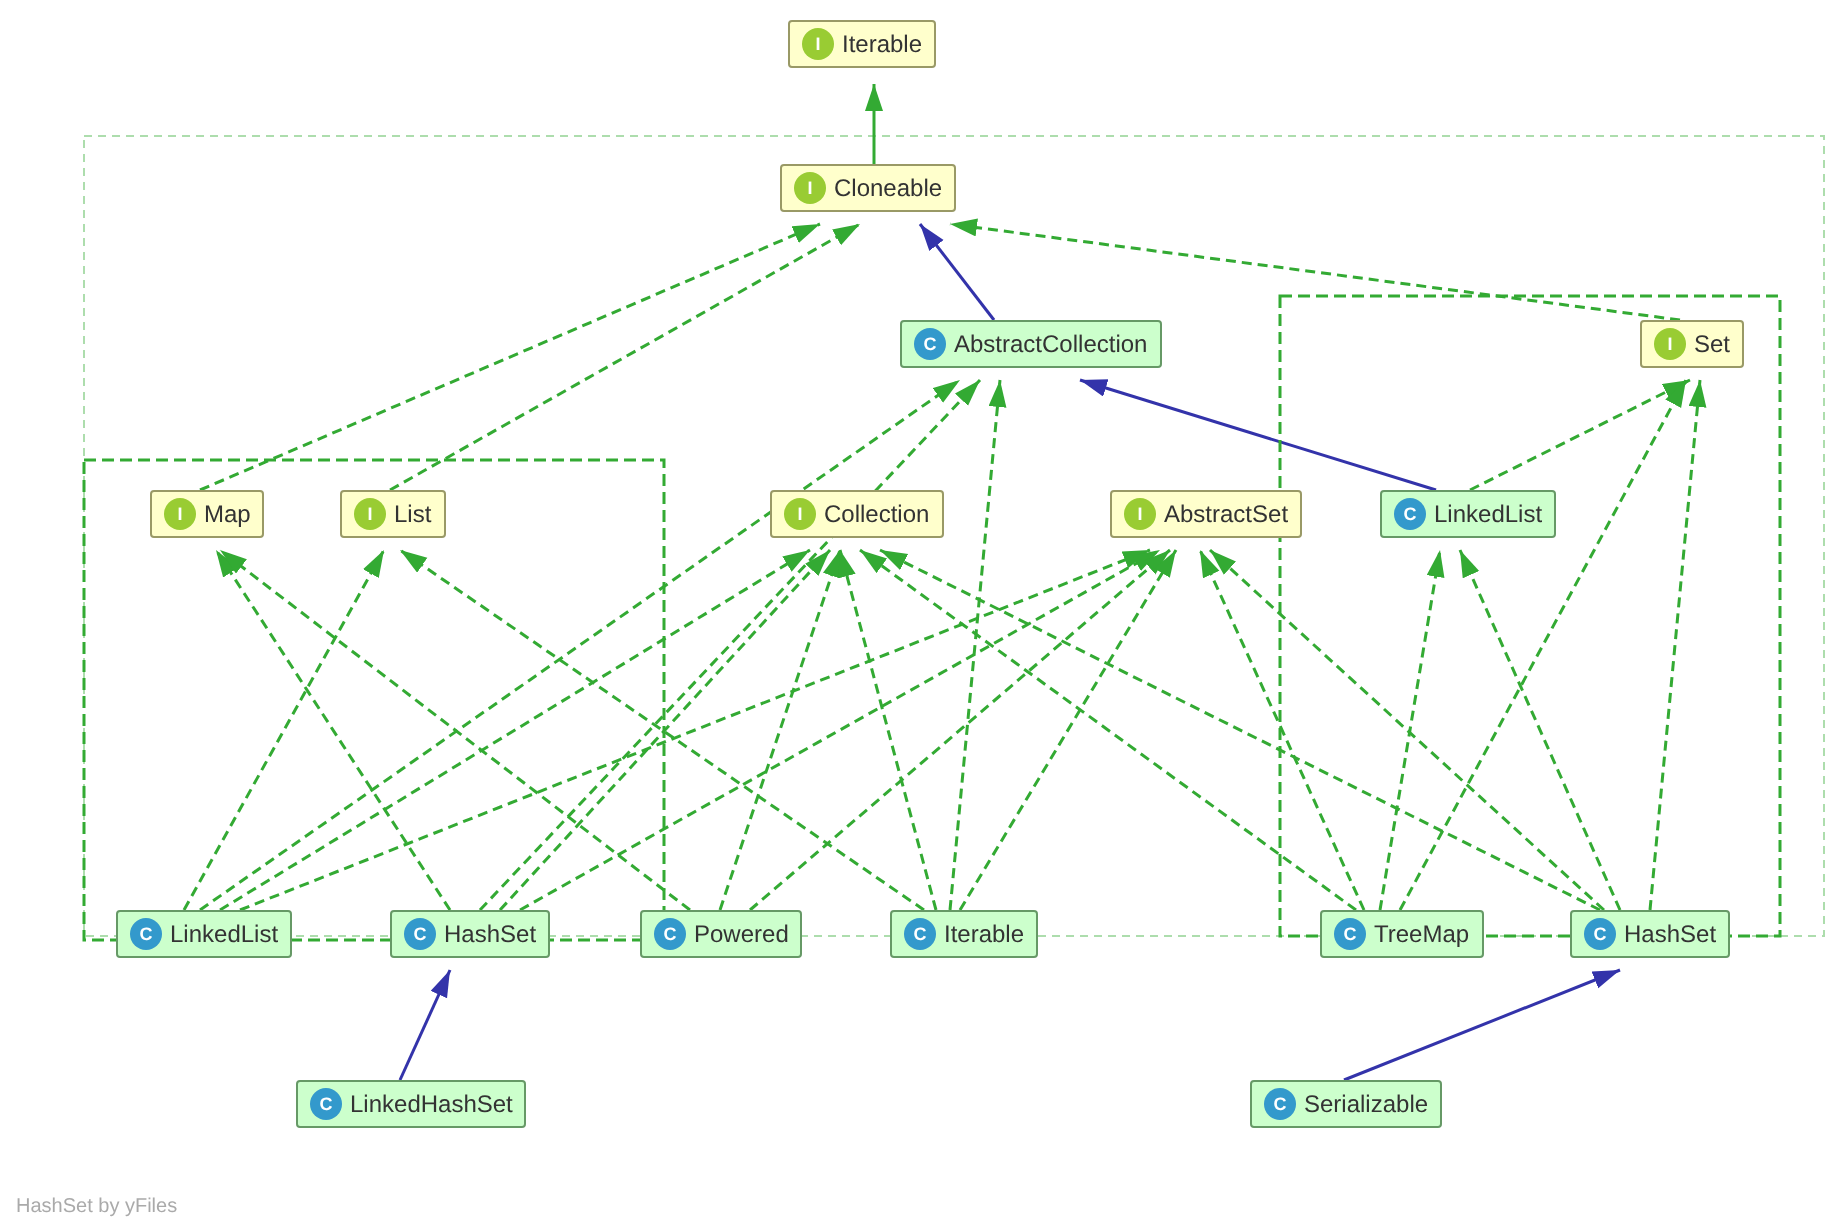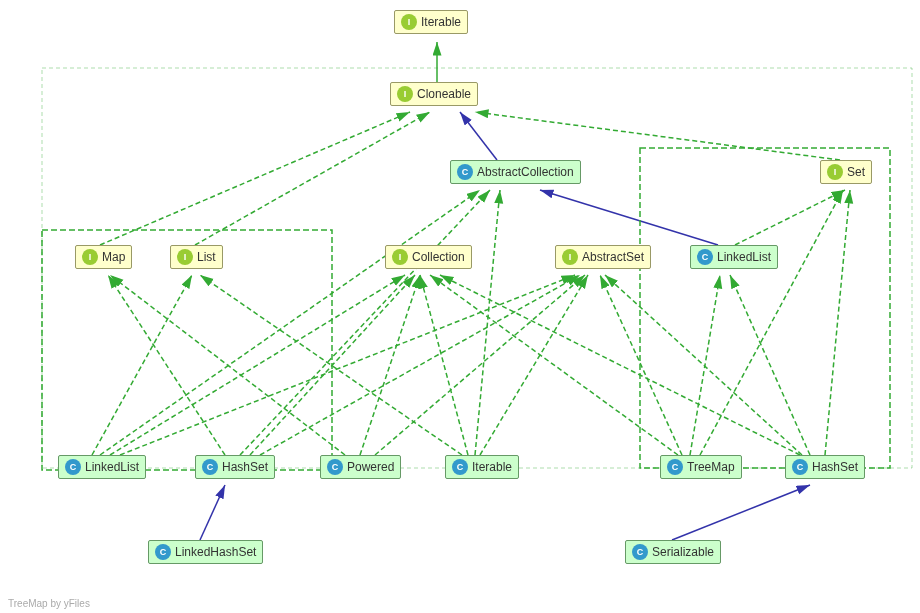--- a/index.html
+++ b/index.html
@@ -227,13 +227,13 @@
     <div class="node class" style="left: 148px; top: 540px;">
       <span class="node-icon c-icon">C</span>
       <span class="node-label">LinkedHashSet</span>
     </div>
     <div class="node class" style="left: 625px; top: 540px;">
       <span class="node-icon c-icon">C</span>
       <span class="node-label">Serializable</span>
     </div>
   </div>
 
-<div class="footer">TreeMap by yFiles</div>
+<div class="footer">HashSet by yFiles</div>
 
 </body></html>

